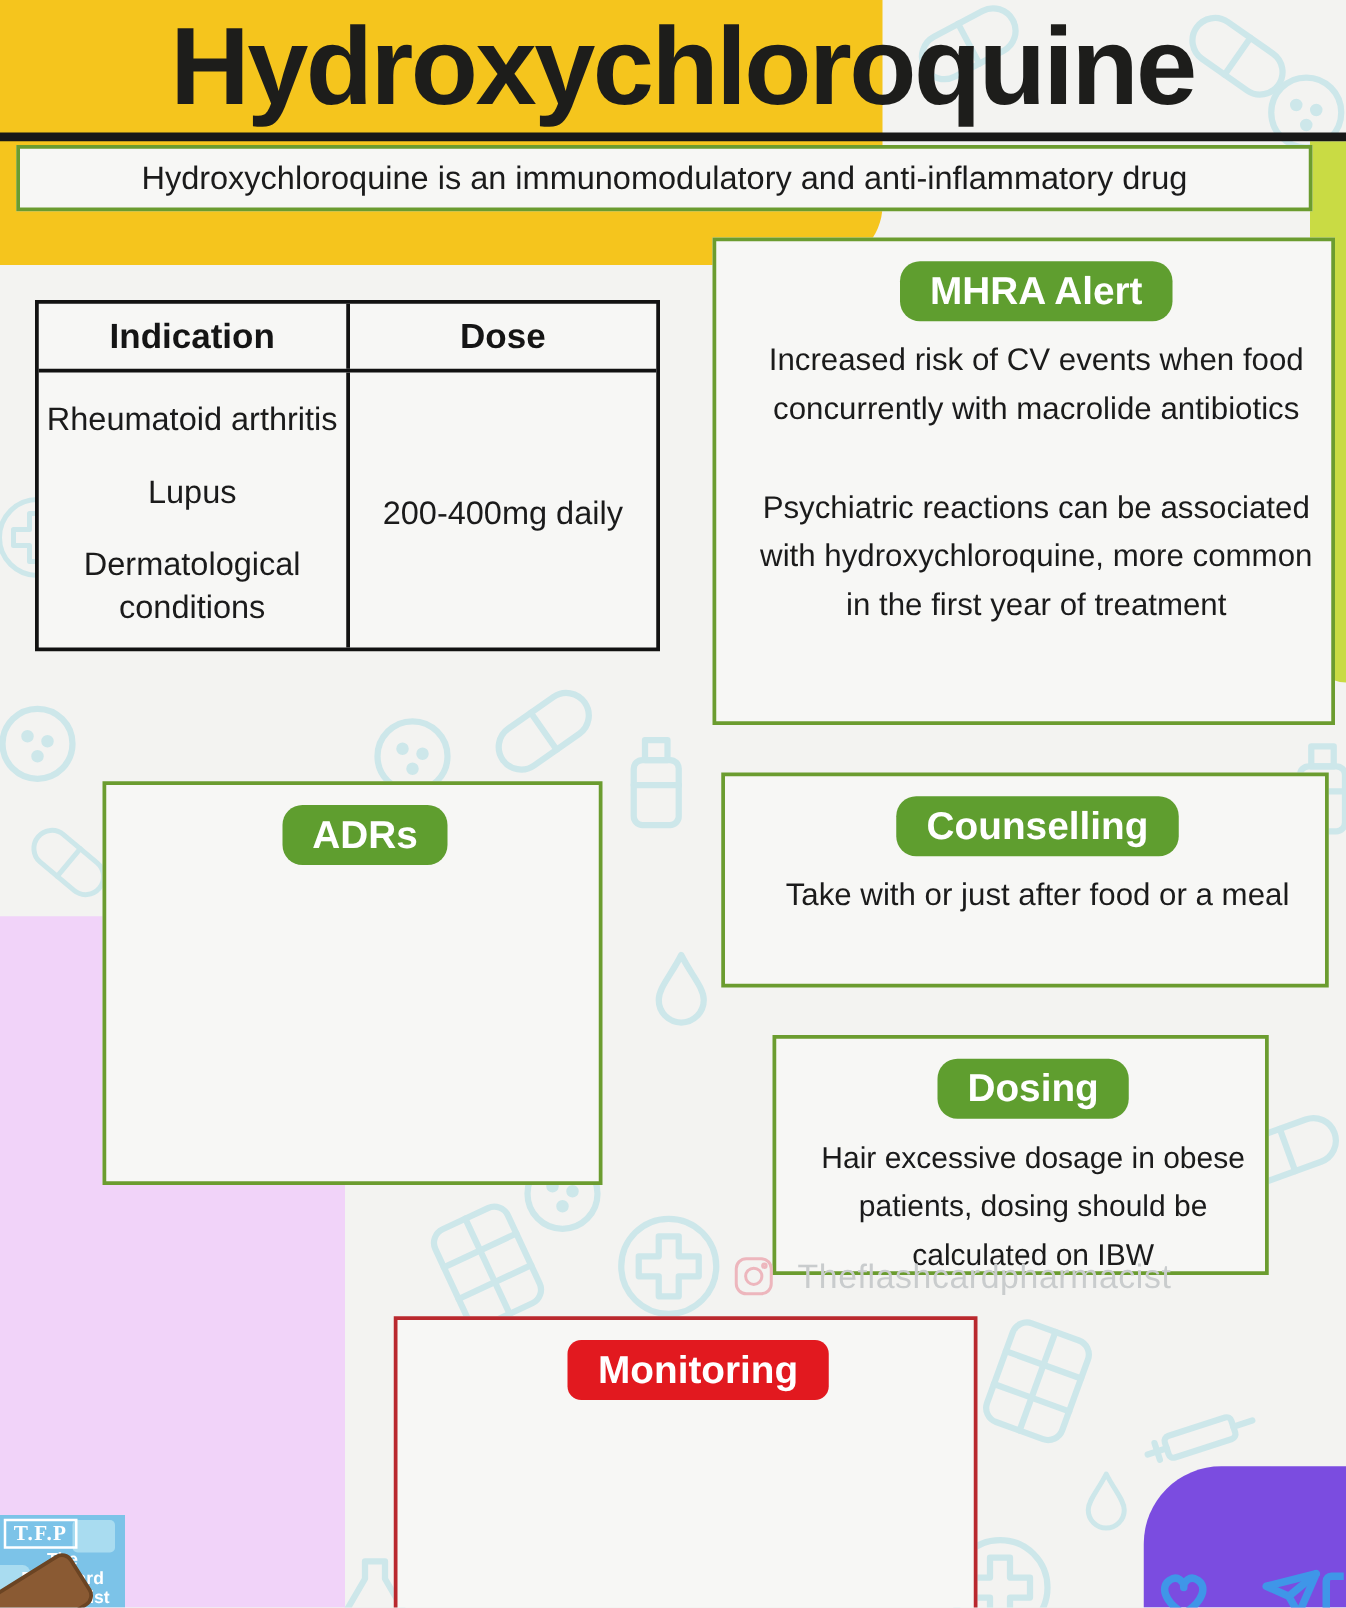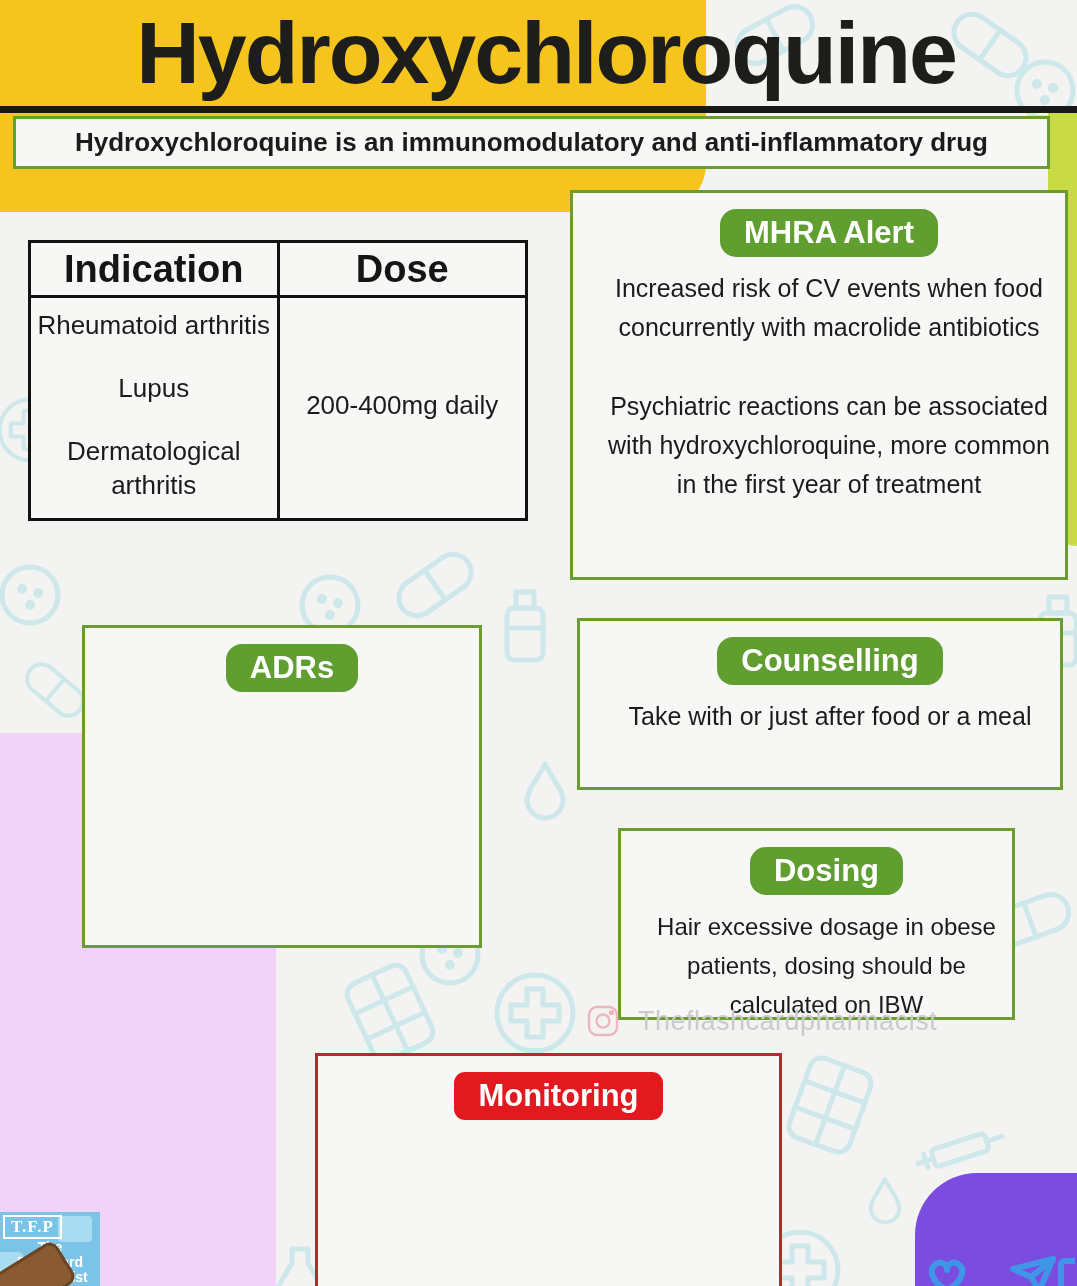--- a/index.html
+++ b/index.html
@@ -15,29 +15,29 @@
   .lime-accent{position:absolute;left:1048px;top:113px;width:29px;height:433px;background:#c9db44;border-bottom-left-radius:36px;z-index:1;}
   .lavender-accent{position:absolute;left:0;top:733px;width:276px;height:553px;background:#f1d3f9;z-index:1;}
   .purple-accent{position:absolute;left:915px;top:1173px;width:162px;height:113px;background:#7b4ce0;border-top-left-radius:62px;z-index:2;}
   .purple-accent svg{position:absolute;left:10px;top:82px;}
   .purple-accent svg *{fill:none;stroke:#3f96e8;stroke-width:6;stroke-linecap:round;stroke-linejoin:round;}
 
   
   .page-title{position:absolute;left:16px;top:2px;width:1060px;text-align:center;font-size:88px;font-weight:bold;letter-spacing:-2px;color:#1d1d1b;z-index:3;}
   .title-rule{position:absolute;left:0;top:106px;width:1077px;height:7px;background:#181818;z-index:2;}
   .subtitle-box{position:absolute;left:13px;top:116px;width:1031px;height:47px;background:#f7f7f5;border:3px solid #6b9c2f;z-index:3;
-    display:flex;align-items:center;justify-content:center;font-size:26px;font-weight:bold;color:#1b1b1b;}
+    display:flex;align-items:center;justify-content:center;font-size:26px;font-weight:normal;color:#1b1b1b;}
 
   
   .dose-table{position:absolute;left:28px;top:240px;width:494px;height:275px;border:3px solid #121212;background:#f7f7f5;display:flex;flex-direction:column;z-index:3;}
   .dt-header{display:flex;border-bottom:3px solid #121212;height:52px;}
-  .dt-header .cell{flex:1;display:flex;align-items:center;justify-content:center;font-size:38px;font-weight:bold;color:#151515;}
+  .dt-header .cell{flex:1;display:flex;align-items:center;justify-content:center;font-size:28px;font-weight:bold;color:#151515;}
   .dt-header .cell:first-child{border-right:3px solid #121212;}
   .dt-body{flex:1;display:flex;}
-  .dt-col{flex:1;display:flex;flex-direction:column;align-items:center;justify-content:space-between;padding:10px 4px 16px;font-size:26px;color:#1b1b1b;text-align:center;line-height:34px;}
+  .dt-col{flex:1;display:flex;flex-direction:column;align-items:center;justify-content:space-between;padding:20px 4px 16px;font-size:26px;color:#1b1b1b;text-align:center;line-height:34px;}
   .dt-col.left{border-right:3px solid #121212;}
   .dt-col.right{justify-content:center;}
 
   
   .box{position:absolute;background:#f7f7f5;border:3px solid #6b9c2f;z-index:3;text-align:center;color:#1b1b1b;padding-left:20px;}
   .box.red{border-color:#b9282e;}
   .badge{display:inline-block;margin-top:16px;background:#5f9e2f;color:#ffffff;font-weight:bold;font-size:31px;padding:7px 24px;border-radius:16px;line-height:1.1;}
   .badge.red{background:#e2191f;border-radius:11px;}
   .box p{margin:12px 12px 0;font-size:25px;line-height:39px;}
   .mhra-box{left:570px;top:190px;width:472px;height:384px;}
@@ -156,21 +156,21 @@
 
   <div class="dose-table">
     <div class="dt-header">
       <div class="cell">Indication</div>
       <div class="cell">Dose</div>
     </div>
     <div class="dt-body">
       <div class="dt-col left">
         <div>Rheumatoid arthritis</div>
         <div>Lupus</div>
-        <div>Dermatological arthritis</div>
+        <div>Dermatological conditions</div>
       </div>
       <div class="dt-col right">
         <div>200-400mg daily</div>
       </div>
     </div>
   </div>
 
   <div class="box mhra-box">
     <span class="badge">MHRA Alert</span>
     <p>Increased risk of CV events when food concurrently with macrolide antibiotics</p>

